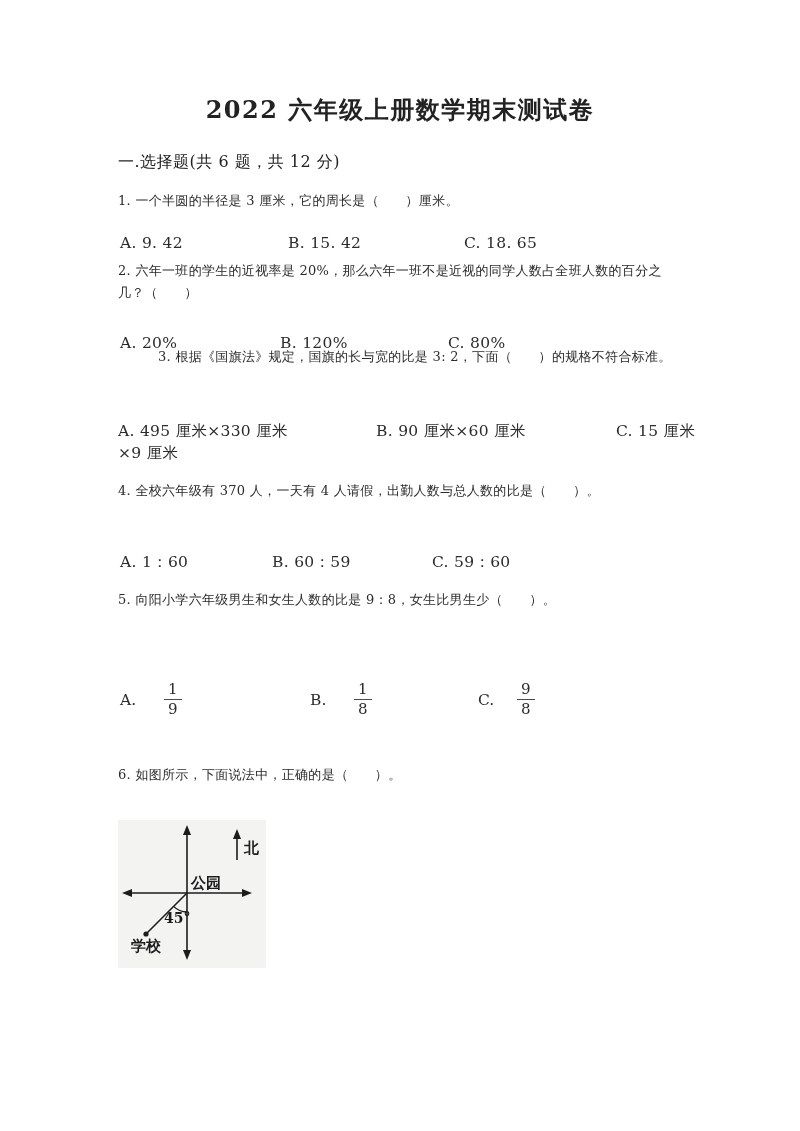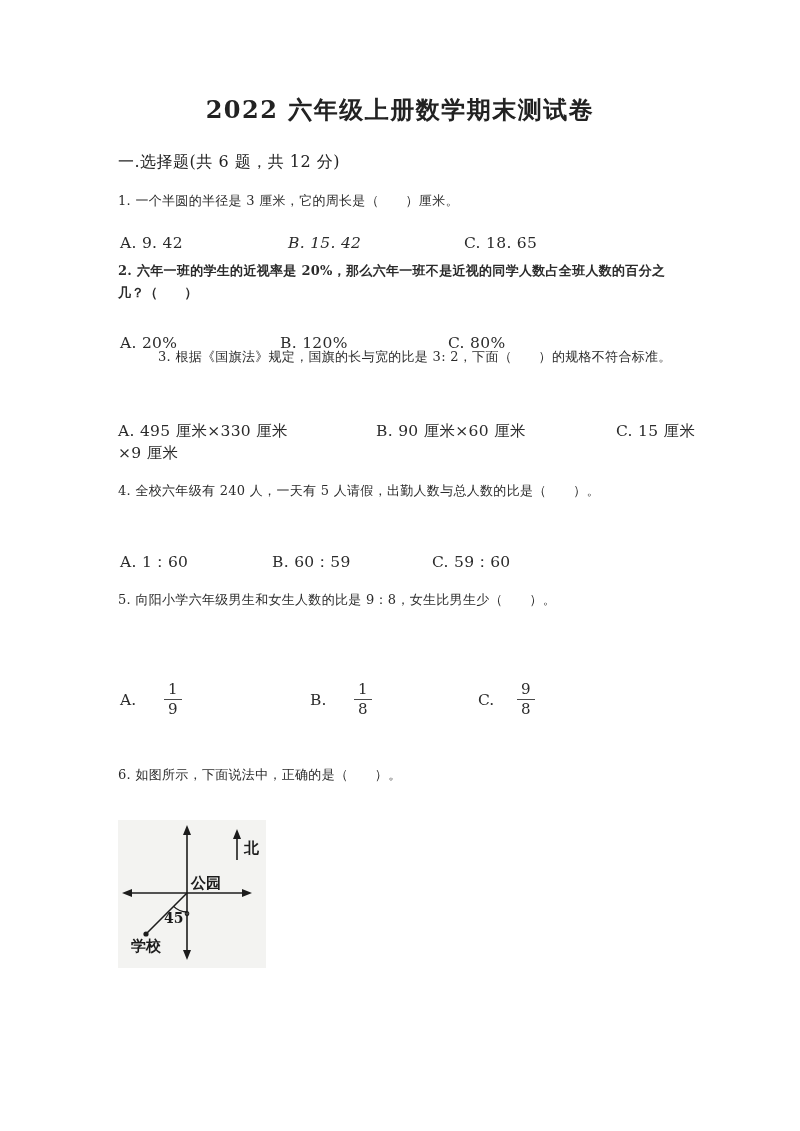--- a/index.html
+++ b/index.html
@@ -15,31 +15,31 @@
   }
   .section-heading {
     position:absolute; top:152px; left:118px;
     font-size:16px; font-weight:normal; letter-spacing:0.5px; color:#222;
   }
   .q-text {
     position:absolute; left:118px; font-size:13px; line-height:22px;
     letter-spacing:0.3px; word-break:break-all;
   }
   #q1t { top:190px; width:620px; }
-  #q2t { top:260px; width:552px;font-weight:bold; }
+  #q2t { top:260px; width:552px; }
   #q3t { top:346px; width:556px;margin-left:40px; }
   #q4t { top:480px; width:520px; }
   #q5t { top:589px; width:640px; }
   #q6t { top:764px; width:620px; }
 
   .opt-row { position:absolute; left:0; width:800px; height:22px; font-size:15.5px; }
   #q1o { top:226px; } #q2o { top:326px; } #q4o { top:544px; }
   .opt { position:absolute; white-space:nowrap; letter-spacing:0.3px;margin-top:8px; }
   #q1o .oa, #q2o .oa, #q4o .oa { left:120px; }
-  #q1o .ob { left:288px;font-style:italic; } #q1o .oc { left:464px; }
+  #q1o .ob { left:288px; } #q1o .oc { left:464px; }
   #q2o .ob { left:280px; } #q2o .oc { left:448px; }
   #q4o .ob { left:272px; } #q4o .oc { left:432px; }
 
   #q3o {
     position:absolute; top:420px; left:118px; width:578px;
     font-size:15.5px; line-height:22px; letter-spacing:0.3px; word-break:break-all;
   }
   #q3o .ia { display:inline-block; width:258px; }
   #q3o .ib { display:inline-block; width:240px; }
 
@@ -82,21 +82,21 @@
     <span class="opt oa">A. 20%</span>
     <span class="opt ob">B. 120%</span>
     <span class="opt oc">C. 80%</span>
   </div>
 
   <div class="q-text" id="q3t">3. 根据《国旗法》规定，国旗的长与宽的比是 3: 2，下面（　　）的规格不符合标准。</div>
   <div id="q3o">
     <span class="ia">A. 495 厘米×330 厘米</span><span class="ib">B. 90 厘米×60 厘米</span><span class="ic">C. 15 厘米×9 厘米</span>
   </div>
 
-  <div class="q-text" id="q4t">4. 全校六年级有 240 人，一天有 5 人请假，出勤人数与总人数的比是（　　）。</div>
+  <div class="q-text" id="q4t">4. 全校六年级有 370 人，一天有 4 人请假，出勤人数与总人数的比是（　　）。</div>
   <div class="opt-row" id="q4o">
     <span class="opt oa">A. 1：60</span>
     <span class="opt ob">B. 60：59</span>
     <span class="opt oc">C. 59：60</span>
   </div>
 
   <div class="q-text" id="q5t">5. 向阳小学六年级男生和女生人数的比是 9：8，女生比男生少（　　）。</div>
   <div id="q5o">
     <span class="letter la">A.</span>
     <span class="frac fa">

